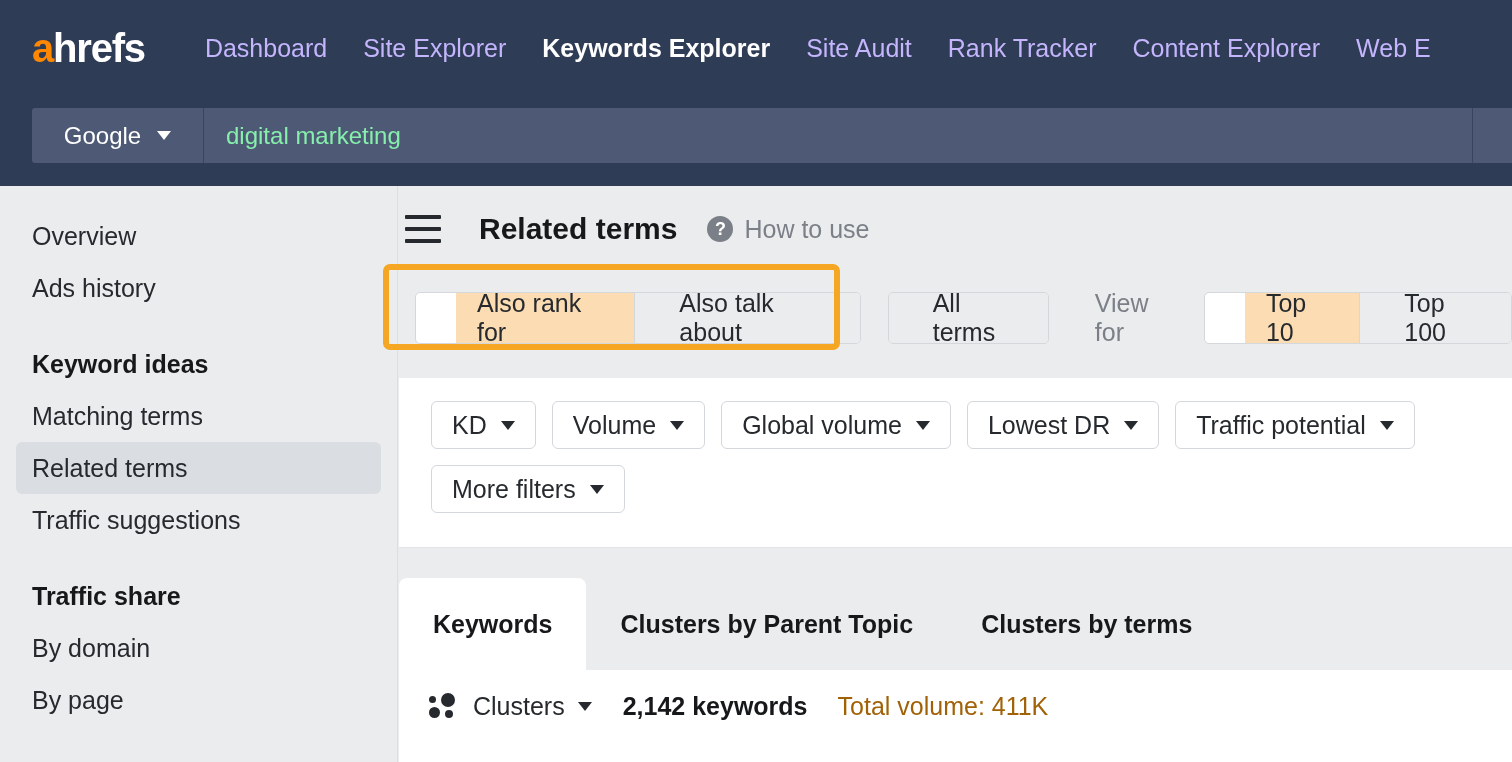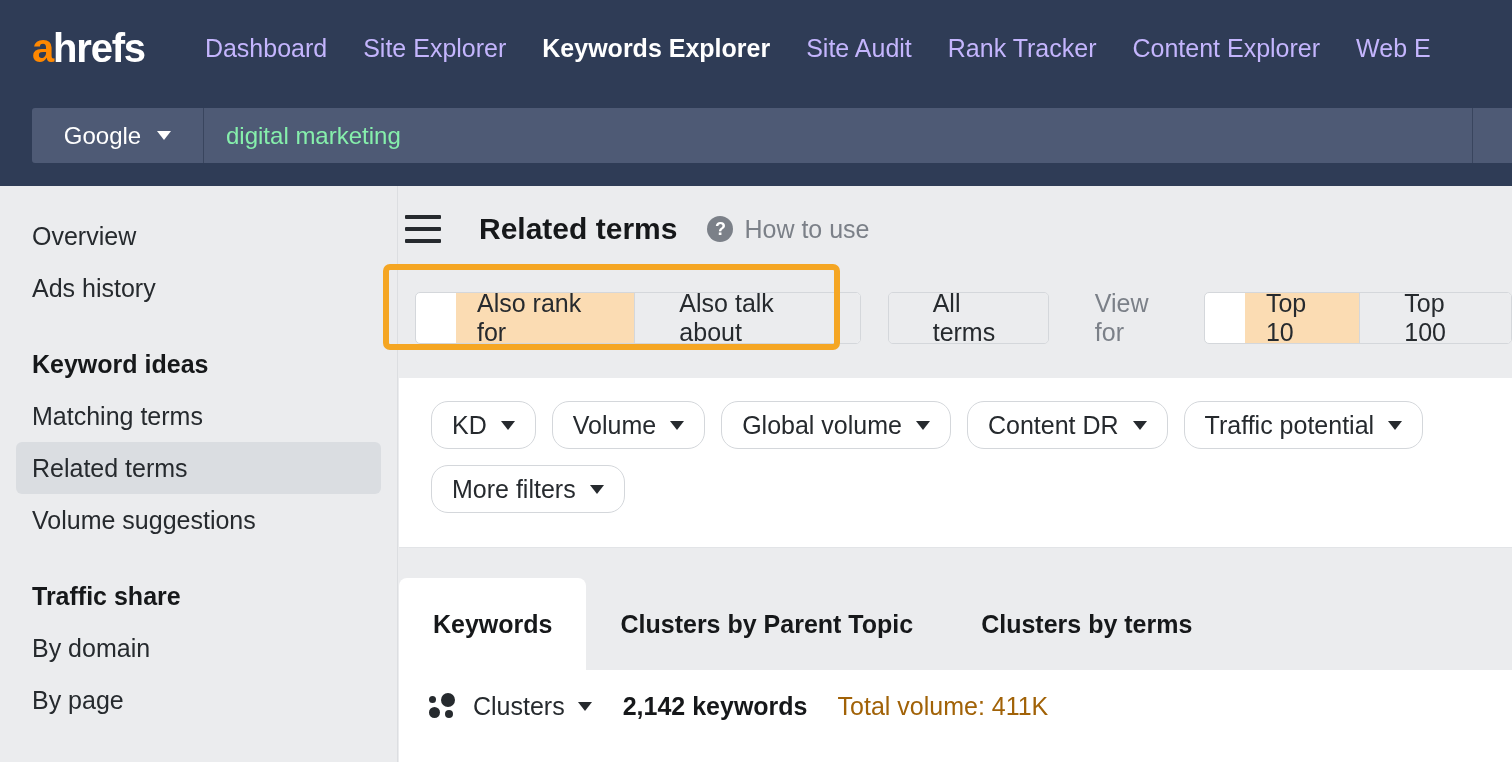--- a/index.html
+++ b/index.html
@@ -265,21 +265,21 @@
   .filter-row.r1 { padding-top: 23px; }
   .filter-row.r2 { padding-top: 16px; }
   .fbtn {
     height: 48px;
     display: flex;
     align-items: center;
     gap: 14px;
     padding: 0 20px;
     background: #ffffff;
     border: 1px solid #d4d7db;
-    border-radius: 17px;
+    border-radius: 6px;
     font-size: 25px;
     color: #262a2e;
     cursor: pointer;
     white-space: nowrap;
   }
   .caret-dark {
     width: 0; height: 0;
     border-left: 7px solid transparent;
     border-right: 7px solid transparent;
     border-top: 9px solid #262a2e;
@@ -397,21 +397,21 @@
 <div class="body-wrap">
 
   <div class="sidebar">
     <div class="side-gap"></div>
     <div class="side-link">Overview</div>
     <div class="side-link">Ads history</div>
     <div class="side-gap"></div>
     <div class="side-heading">Keyword ideas</div>
     <div class="side-link">Matching terms</div>
     <div class="side-link selected">Related terms</div>
-    <div class="side-link">Volume suggestions</div>
+    <div class="side-link">Traffic suggestions</div>
     <div class="side-gap"></div>
     <div class="side-heading">Traffic share</div>
     <div class="side-link">By domain</div>
     <div class="side-link">By page</div>
   </div>
 
   <div class="main">
 
     <div class="page-head">
       <div class="burger">
@@ -454,21 +454,21 @@
         </div>
         <div class="fbtn">
           <span>Volume</span>
           <span class="caret-dark"></span>
         </div>
         <div class="fbtn">
           <span>Global volume</span>
           <span class="caret-dark"></span>
         </div>
         <div class="fbtn">
-          <span>Content DR</span>
+          <span>Lowest DR</span>
           <span class="caret-dark"></span>
         </div>
         <div class="fbtn">
           <span>Traffic potential</span>
           <span class="caret-dark"></span>
         </div>
       </div>
       <div class="filter-row r2">
         <div class="fbtn">
           <span>More filters</span>

